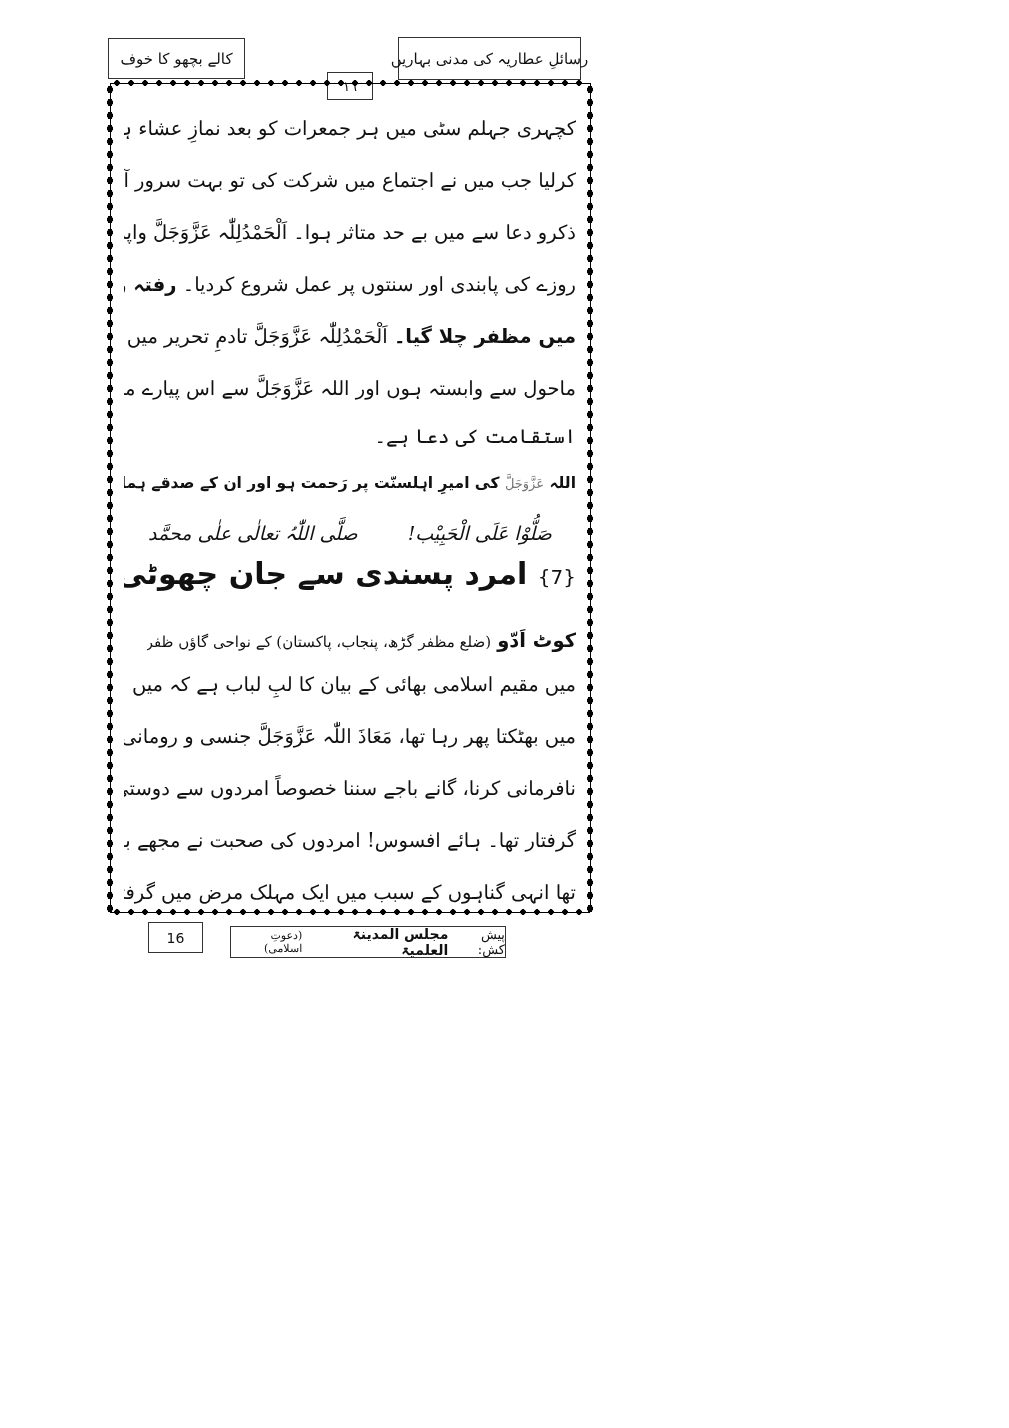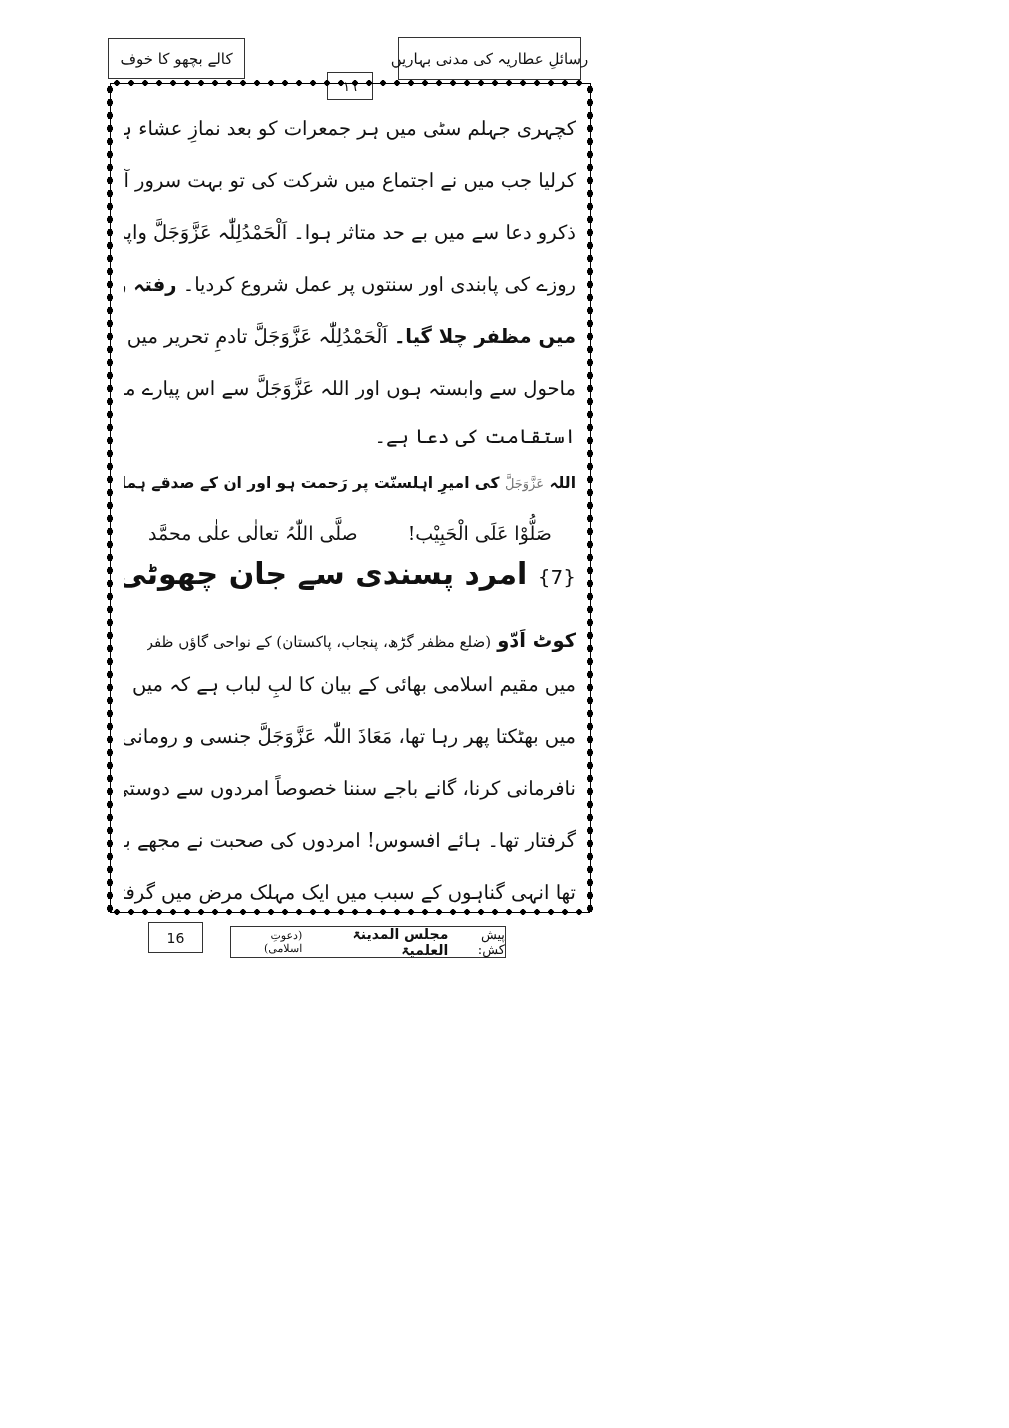--- a/index.html
+++ b/index.html
@@ -20,21 +20,21 @@
       linear-gradient(#000,#000) 3.5px 0 / 1.2px 100% no-repeat; }
   .chain-top { top: -4px; } .chain-bottom { bottom: -4px; }
   .chain-left { left: -4px; } .chain-right { right: -4px; }
   .text-area { position: absolute; left: 14px; right: 14px; top: 14px; bottom: 14px; direction: rtl; }
   .line { position: absolute; left: 0; right: 0; height: 40px; line-height: 40px;
           font-family: "DejaVu Serif", serif; font-size: 19.5px; white-space: nowrap;
           overflow: hidden; text-align: justify; text-align-last: justify; }
   .line.start { text-align: right; text-align-last: right; }
   .line.center { text-align: center; text-align-last: center; }
   .line.dua { font-family: "DejaVu Sans", sans-serif; font-weight: bold; font-size: 15.5px; }
-  .line.durood { font-family: "DejaVu Serif", serif; font-size: 19px; }
+  .line.durood { font-family: "DejaVu Serif", serif; font-size: 19px; font-style: italic; }
   .line.heading { font-family: "DejaVu Sans", sans-serif; font-weight: bold; font-size: 30px; height: 48px; line-height: 33px; }
   .durood-gap { display: inline-block; width: 50px; }
   .ltr-num { direction: ltr; unicode-bidi: isolate; font-weight: normal; font-size: 20px; }
   .emph { font-weight: bold; font-family: "DejaVu Sans", sans-serif; }
   .honorific { font-size: 13px; font-weight: normal; color: #737373; }
   .small-paren { font-size: 15px; }
 </style>
 </head>
 <body>
 

